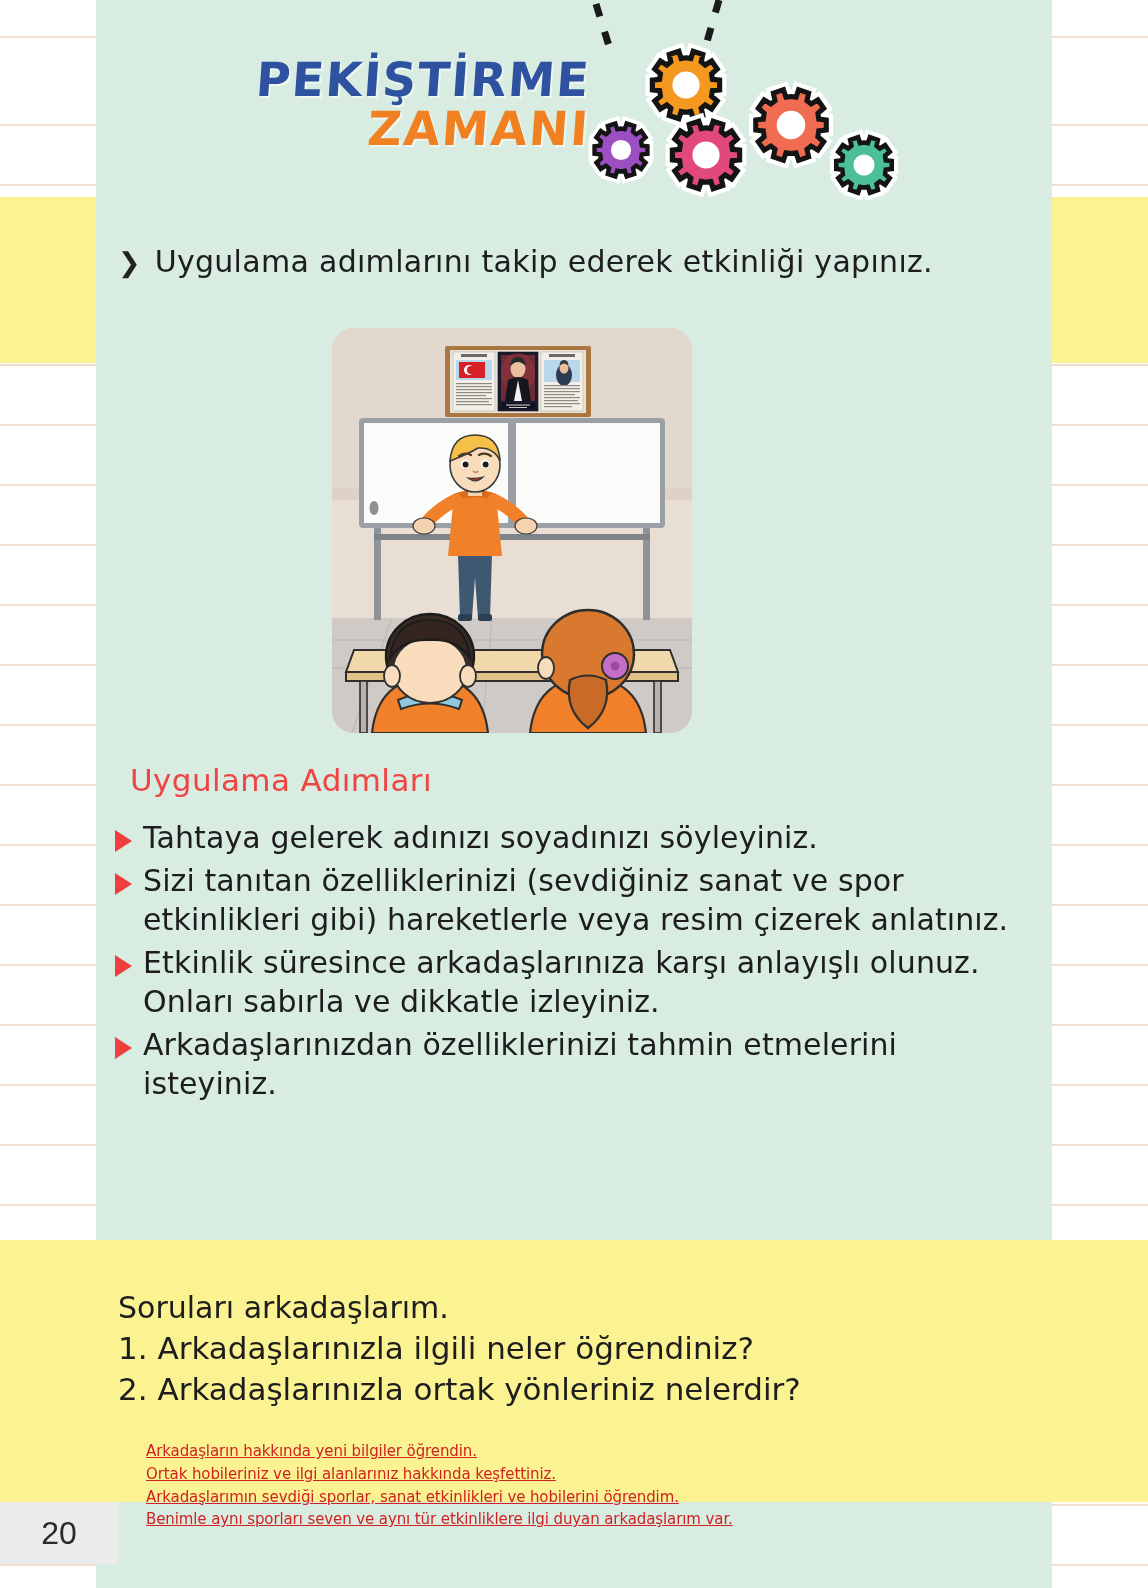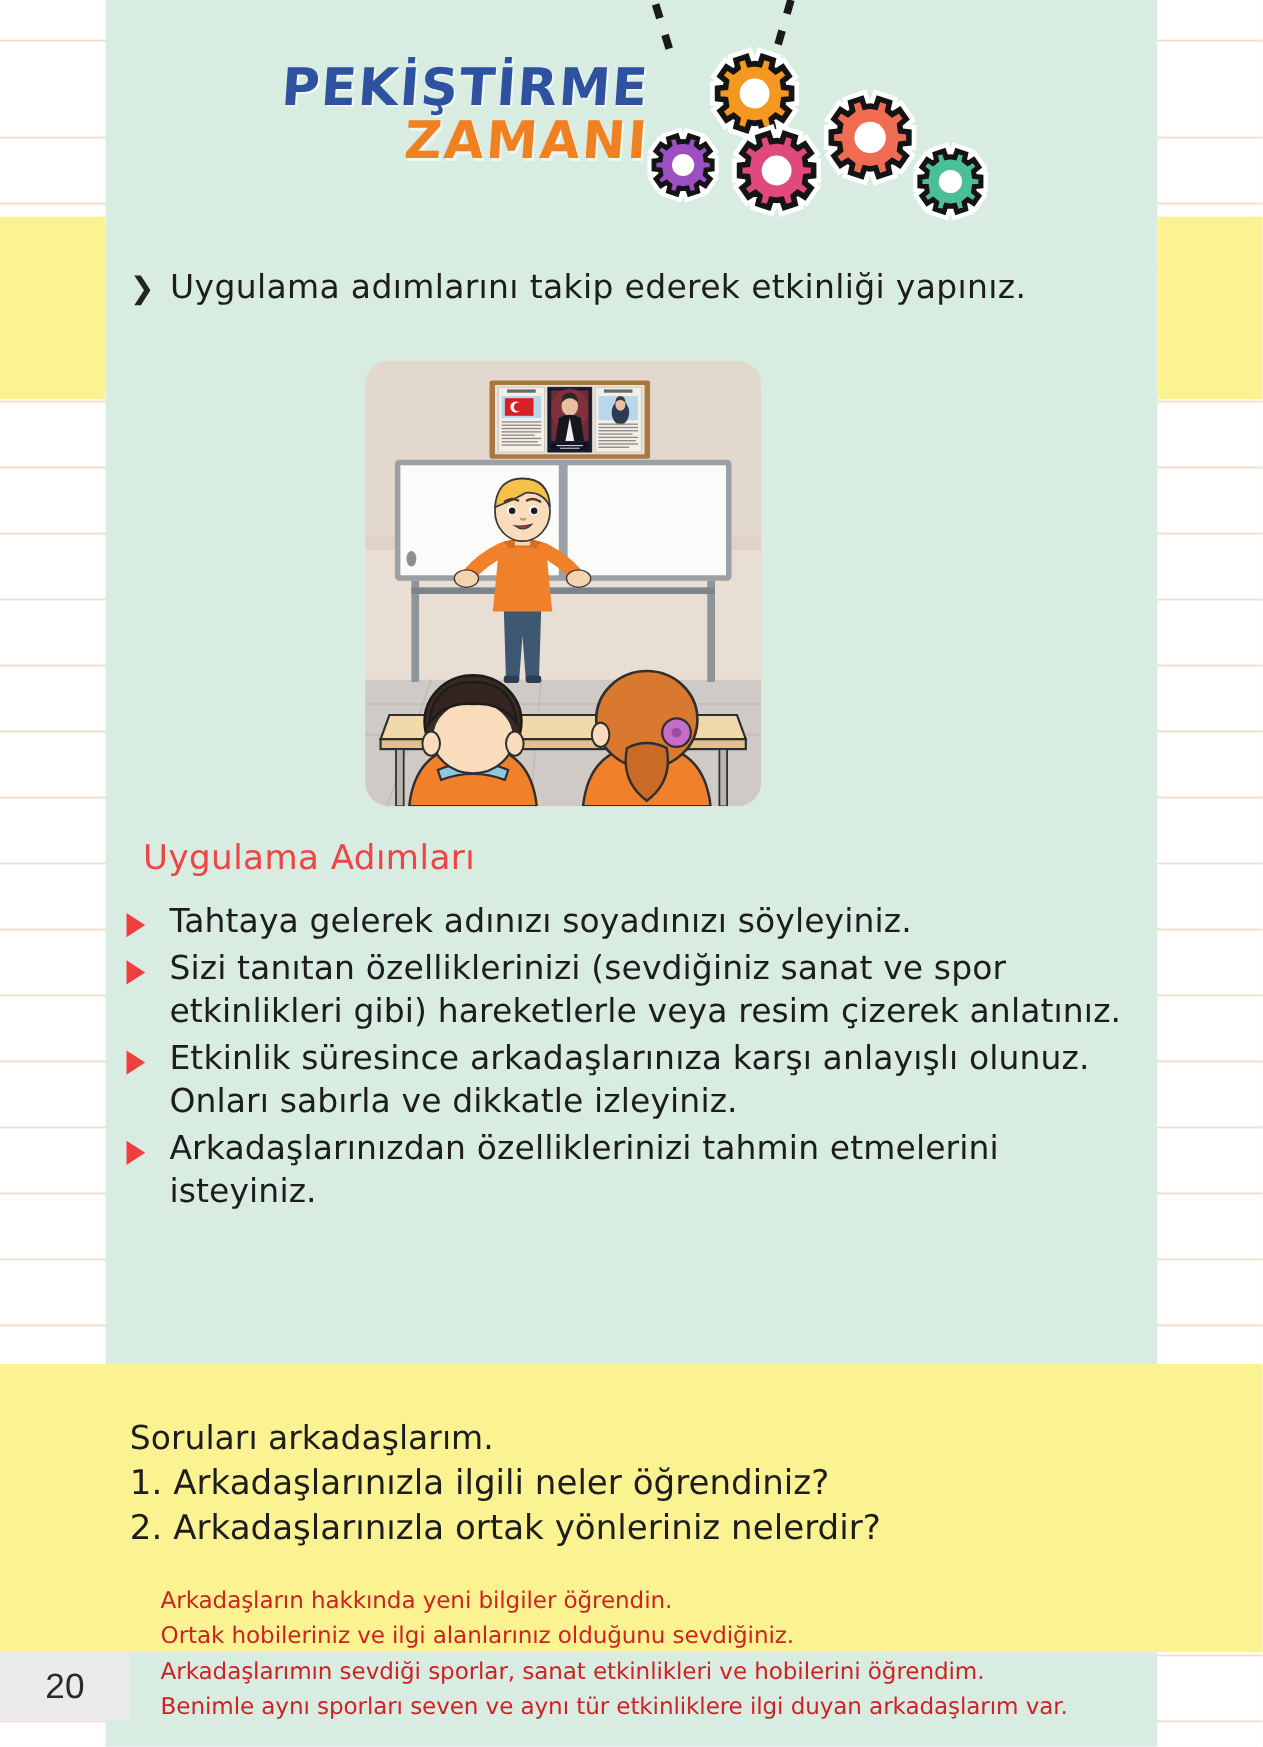--- a/index.html
+++ b/index.html
@@ -164,21 +164,21 @@
   }
   .steps {
     position: absolute;
     left: 115px;
     top: 818px;
     width: 918px;
   }
   .step {
     display: flex;
     align-items: flex-start;
-    gap: 22px;
+    gap: 11px;
     margin-bottom: 4px;
   }
   .tri {
     width: 0; height: 0;
     border-left: 17px solid #ef3e3e;
     border-top: 11px solid transparent;
     border-bottom: 11px solid transparent;
     margin-top: 12px;
     flex: 0 0 auto;
   }
@@ -209,24 +209,25 @@
 
   
   .answers {
     position: absolute;
     left: 146px;
     top: 1440px;
     width: 880px;
   }
   .answer {
     font-family: "DejaVu Sans", sans-serif;
-    font-size: 21px;
+    font-size: 15px;
     color: #cf2222;
     line-height: 1.52;
     letter-spacing: -0.1px;
+    text-decoration: underline;
   }
 
   
   .page-num {
     position: absolute;
     left: 0;
     top: 1502px;
     width: 118px;
     height: 62px;
     background: #ebebeb;
@@ -467,20 +468,20 @@
   </div>
 
   <div class="questions">
     <div class="q-lead">Soruları arkadaşlarım.</div>
     <div class="q-item">1. Arkadaşlarınızla ilgili neler öğrendiniz?</div>
     <div class="q-item">2. Arkadaşlarınızla ortak yönleriniz nelerdir?</div>
   </div>
 
   <div class="answers">
     <div class="answer">Arkadaşların hakkında yeni bilgiler öğrendin.</div>
-    <div class="answer">Ortak hobileriniz ve ilgi alanlarınız olduğunu sevdiğiniz.</div>
+    <div class="answer">Ortak hobileriniz ve ilgi alanlarınız hakkında keşfettiniz.</div>
     <div class="answer">Arkadaşlarımın sevdiği sporlar, sanat etkinlikleri ve hobilerini öğrendim.</div>
     <div class="answer">Benimle aynı sporları seven ve aynı tür etkinliklere ilgi duyan arkadaşlarım var.</div>
   </div>
 
   <div class="page-num">20</div>
 
 </div>
 
 </body></html>

